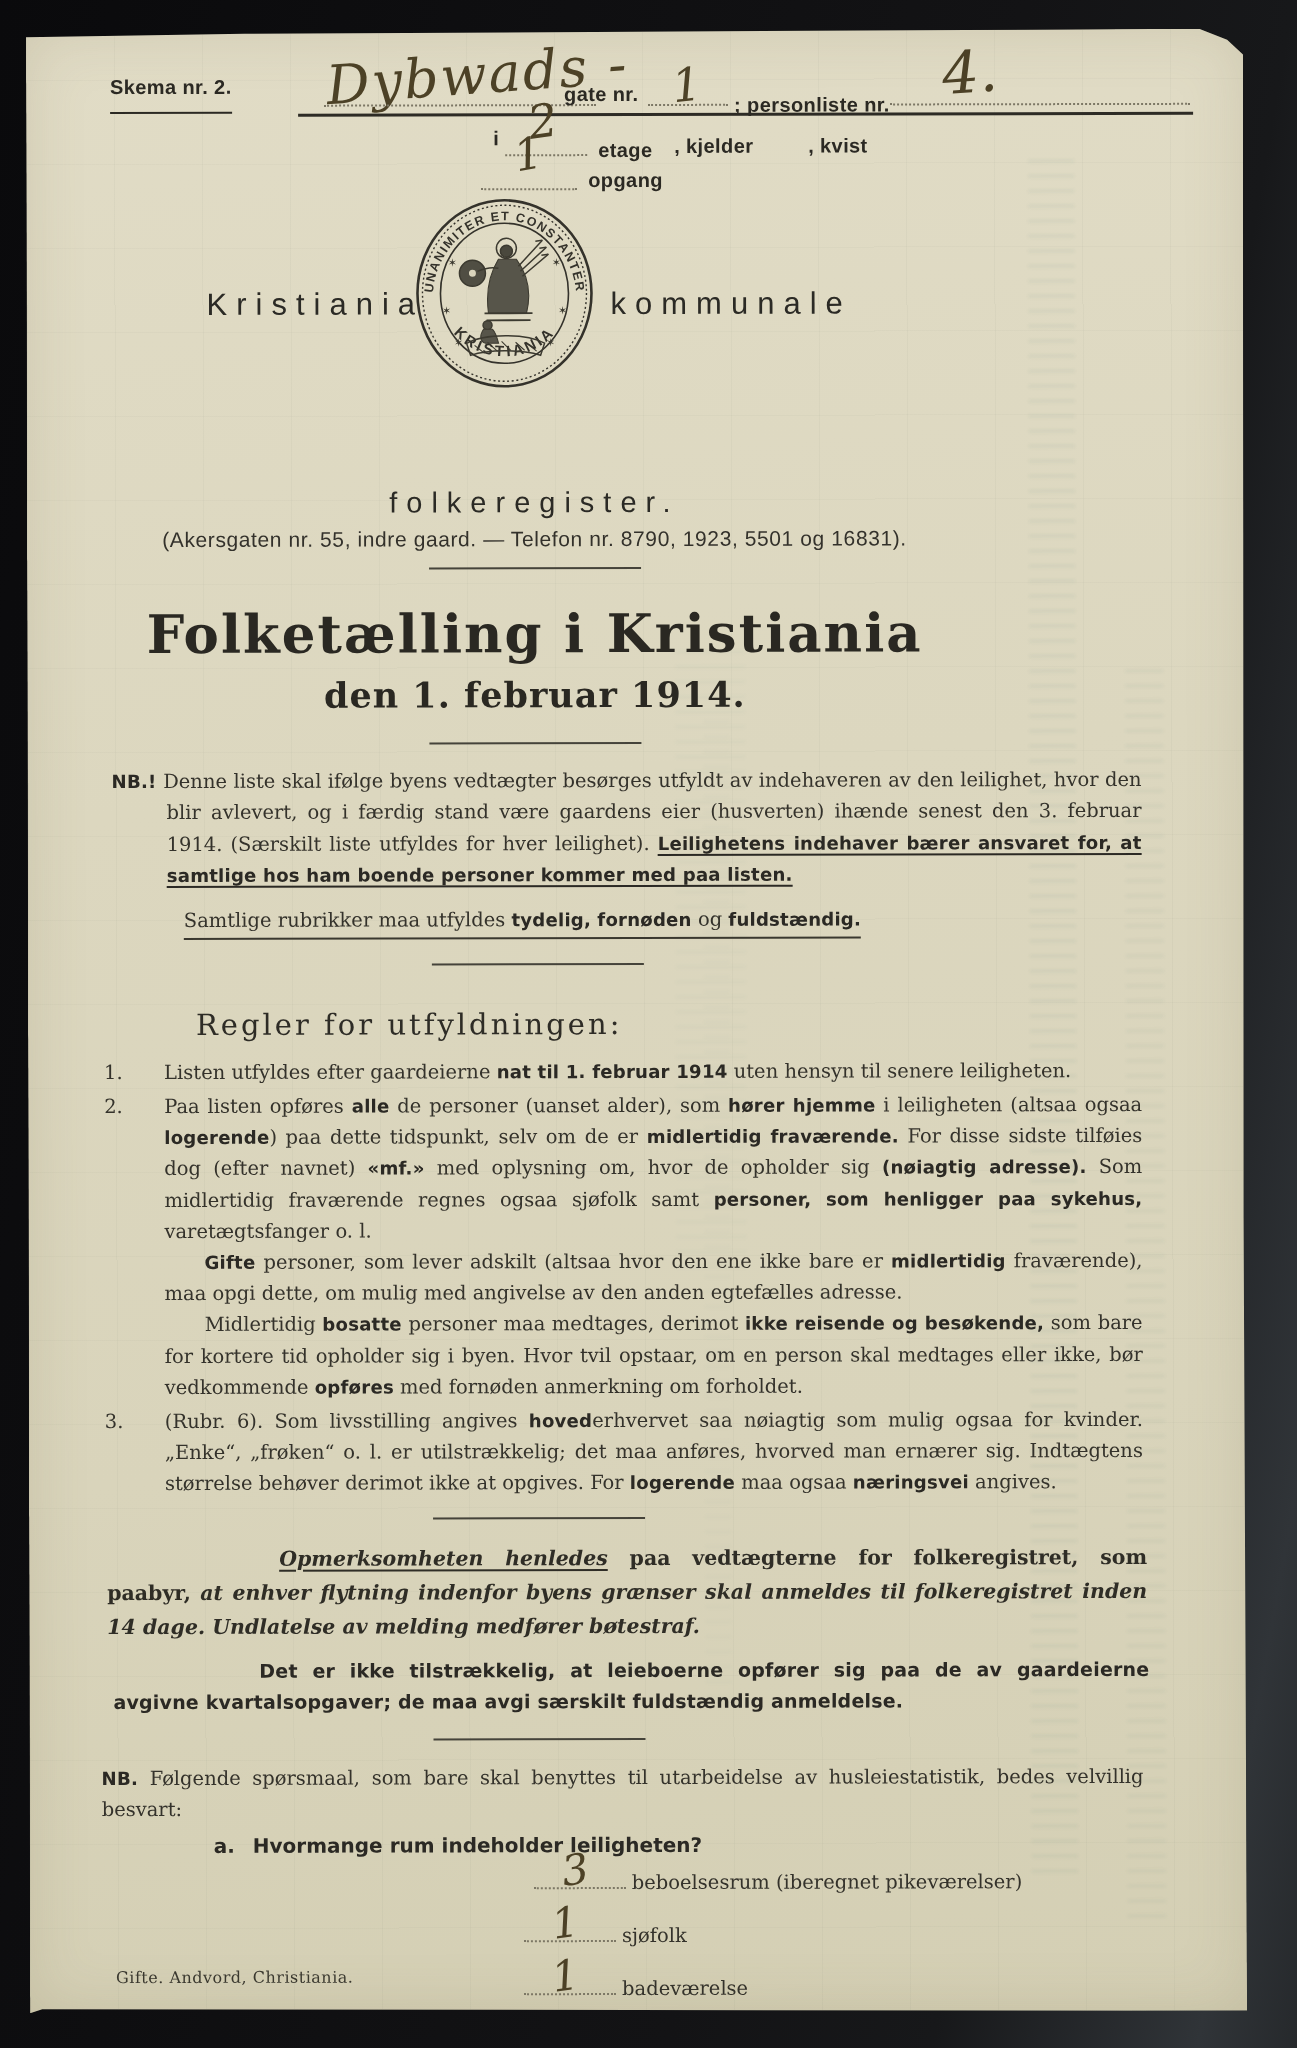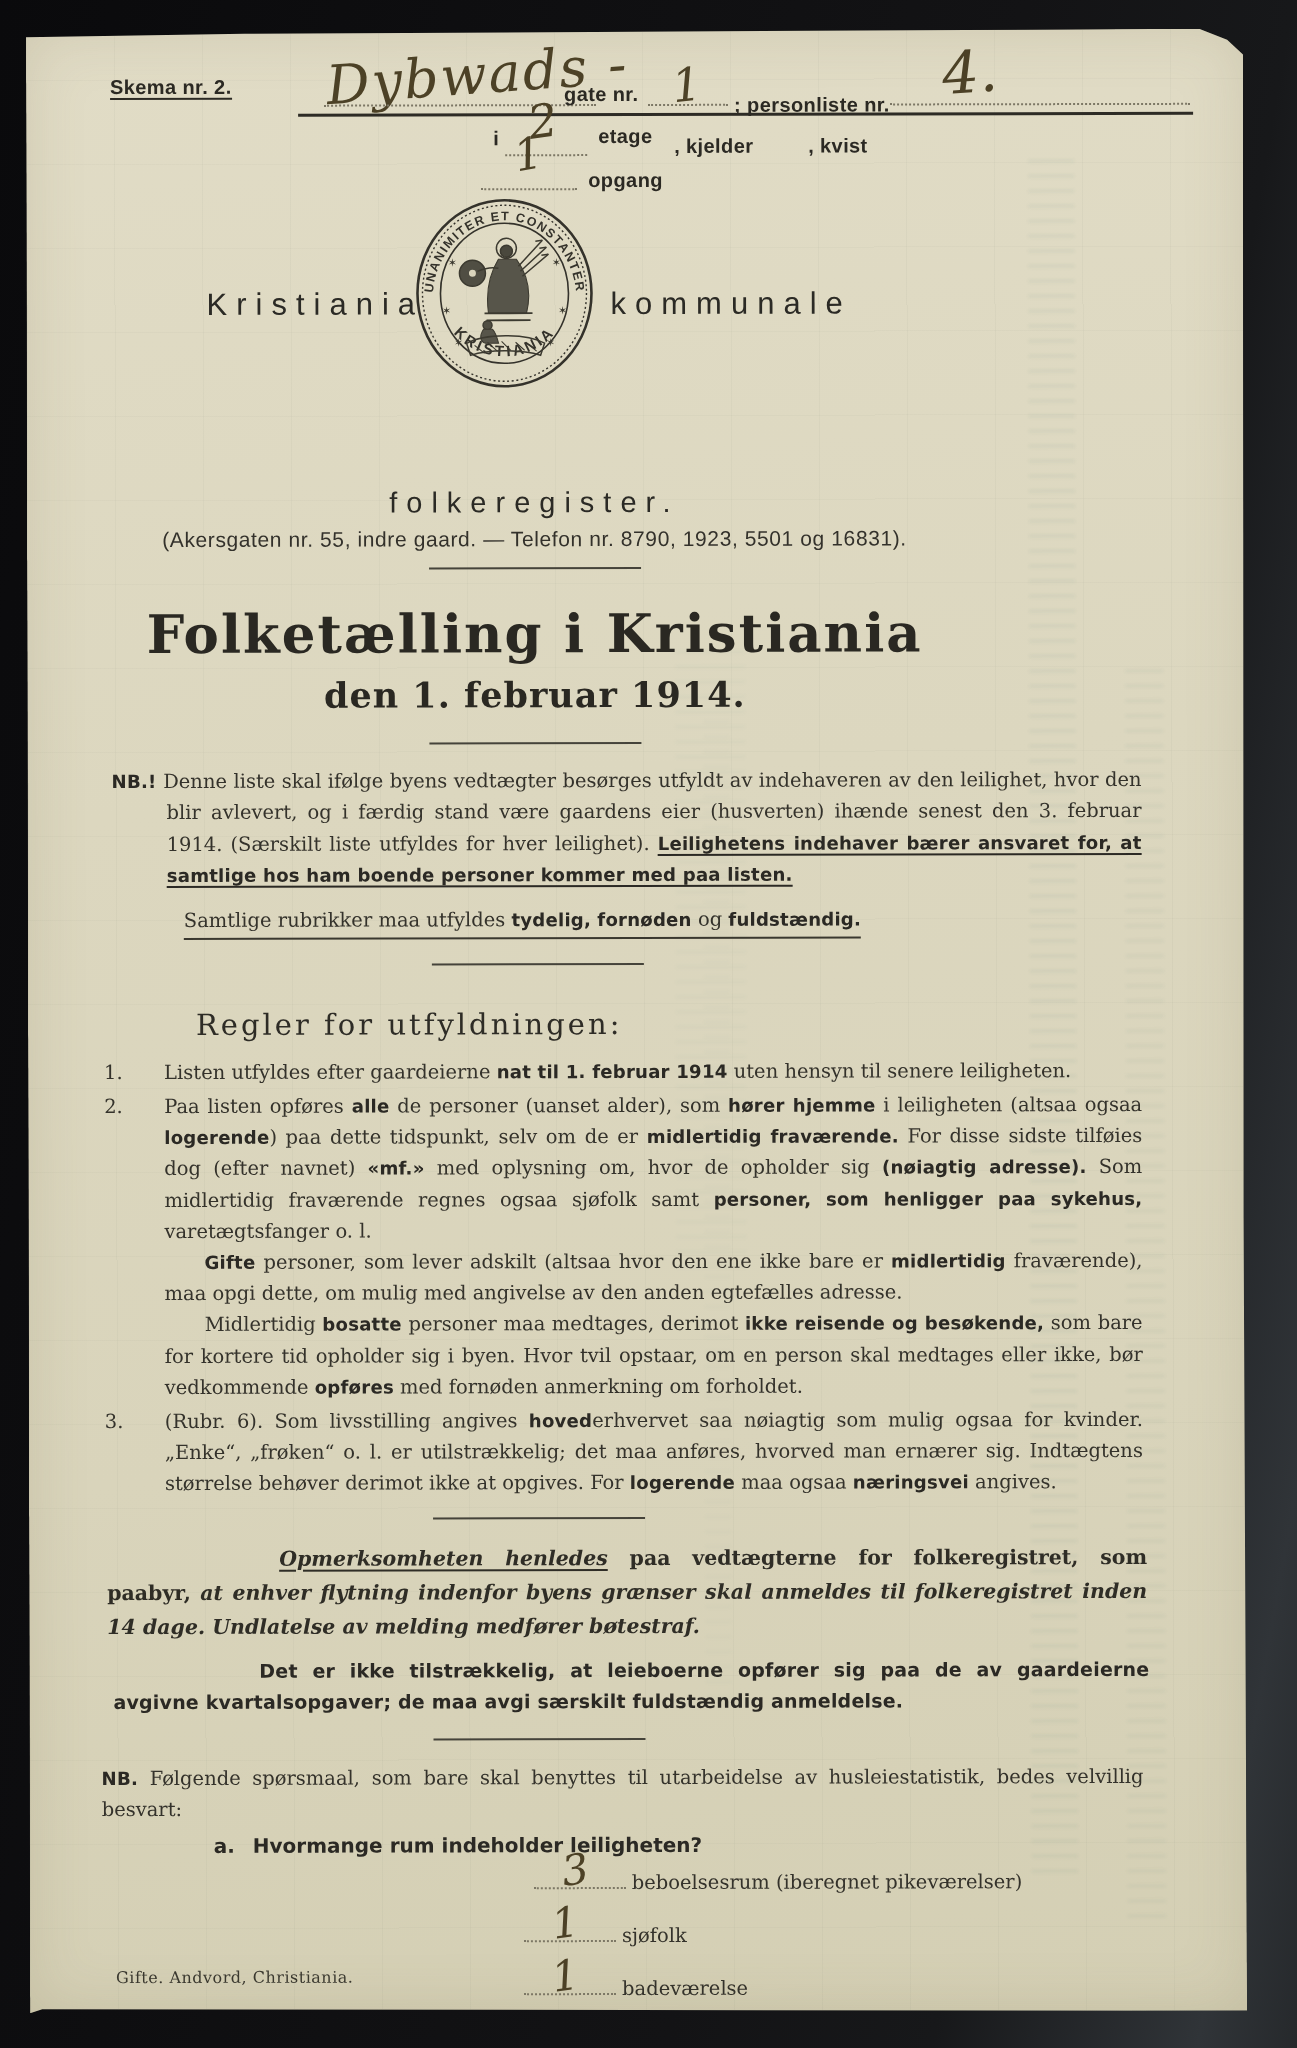--- a/index.html
+++ b/index.html
@@ -27,21 +27,21 @@
   .g1{left:1002px;top:130px;width:46px;height:1720px;opacity:.42;}
   .g2{left:648px;top:620px;width:70px;height:620px;opacity:.20;}
   .g3{left:1098px;top:640px;width:38px;height:1250px;opacity:.34;}
   .g4{left:676px;top:690px;width:26px;height:980px;opacity:.16;}
 
   .content{position:relative;padding-top:20px;height:100%;box-sizing:border-box;color:#34322b;}
 
   
   .form-top{position:relative;height:118px;margin-top:24px;}
   .flabel{font:700 20px/1 "Liberation Sans","DejaVu Sans",sans-serif;color:#2b2923;letter-spacing:.4px;}
-  .skema{position:absolute;left:84px;top:2px;border-bottom:2.5px solid #2b2923;padding-bottom:1px;}
+  .skema{position:absolute;left:84px;top:2px;border-bottom:2.5px solid #2b2923;padding-bottom:15px;}
   .dot{position:absolute;border-bottom:2px dotted #7c7765;height:28px;top:2px;}
   .hw{font-family:"DejaVu Serif",serif;font-style:italic;color:#4c4126;position:absolute;line-height:1;}
   .heavy-rule{position:absolute;left:272px;top:39px;width:895px;border-top:3px solid #2d2b25;}
   .street-hw{left:300px;top:-26px;font-size:54px;transform:rotate(-4deg);letter-spacing:2px;}
   .gate-hw{left:646px;top:-12px;font-size:46px;transform:rotate(-6deg);}
   .pers-hw{left:916px;top:-30px;font-size:58px;transform:rotate(-4deg);}
   .etage-hw{left:502px;top:24px;font-size:46px;transform:rotate(-8deg);}
   .opgang-hw{left:488px;top:58px;font-size:44px;transform:rotate(-10deg);}
 
   
@@ -117,21 +117,21 @@
       <span class="dot" style="left:622px;width:80px;"></span>
       <span class="hw gate-hw">1</span>
       <span class="flabel" style="position:absolute;left:708px;top:21px;">; personliste nr.</span>
       <span class="dot" style="left:864px;width:300px;"></span>
       <span class="hw pers-hw">4.</span>
       <span class="heavy-rule"></span>
 
       <span class="flabel" style="position:absolute;left:467px;top:54px;">i</span>
       <span class="dot" style="left:479px;width:82px;top:54px;height:26px;"></span>
       <span class="hw etage-hw">2</span>
-      <span class="flabel" style="position:absolute;left:572px;top:52px;text-align:right;">etage</span>
+      <span class="flabel" style="position:absolute;left:572px;top:66px;text-align:right;">etage</span>
       <span class="flabel" style="position:absolute;left:648px;top:62px;">, kjelder</span>
       <span class="flabel" style="position:absolute;left:782px;top:62px;">, kvist</span>
 
       <span class="dot" style="left:455px;width:96px;top:88px;height:26px;"></span>
       <span class="hw opgang-hw">1</span>
       <span class="flabel" style="position:absolute;left:562px;top:96px;">opgang</span>
     </div>
 
     <div class="letterhead">
       <span class="lh-word lh-left">Kristiania</span>

